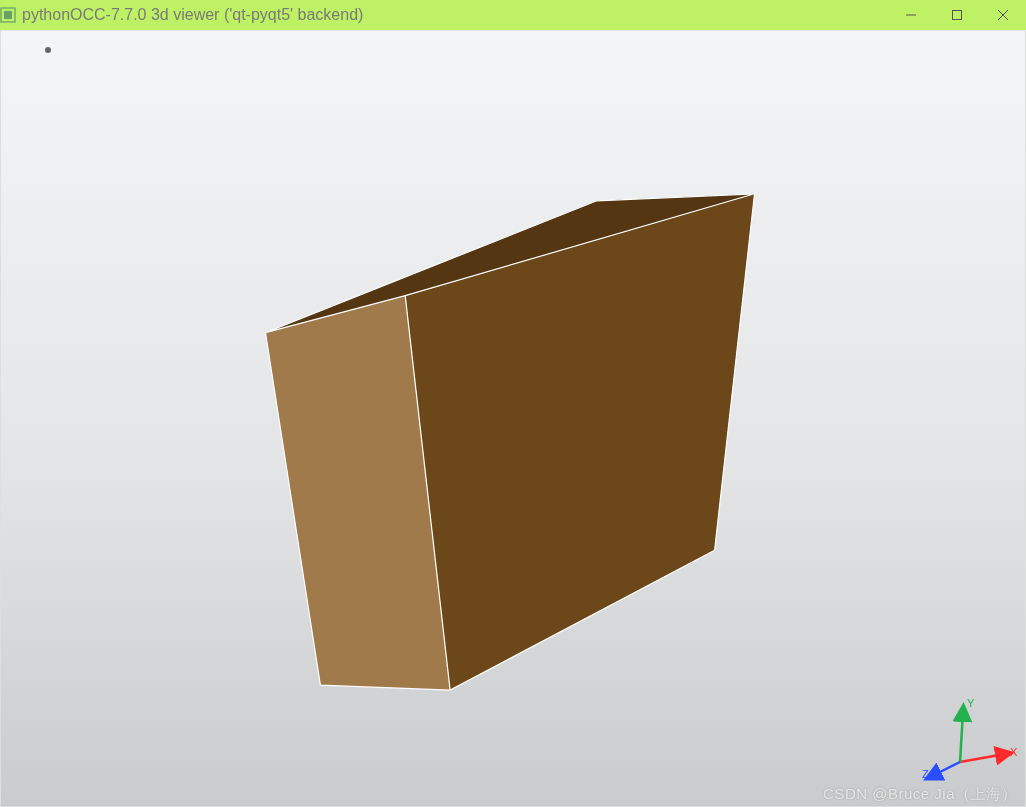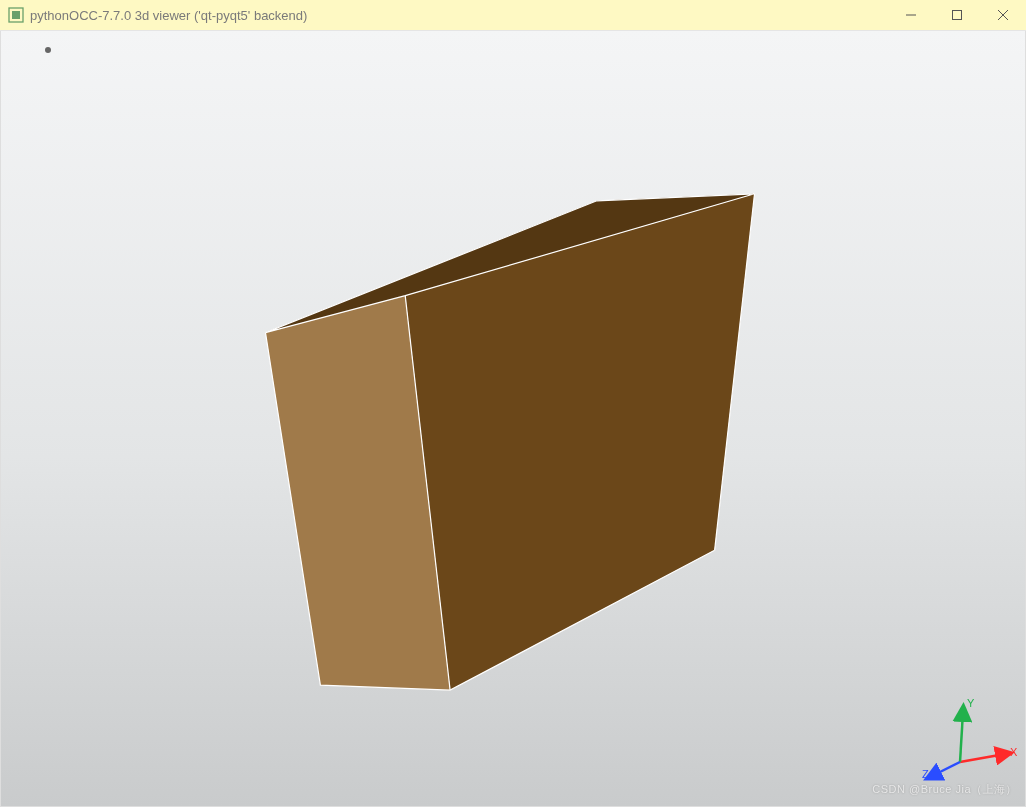--- a/index.html
+++ b/index.html
@@ -6,27 +6,26 @@
     body {
       font-family: "Segoe UI", Tahoma, sans-serif;
       background: #f0f0f0;
       width: 1026px;
       height: 807px;
       overflow: hidden;
       position: relative;
     }
     .titlebar {
       height: 31px;
-      background: #fef9c3;
+      background: #bef264;
       border-bottom: 1px solid #e5e5e5;
       display: flex;
       align-items: center;
-      padding-left: 8px;
       color: #7a7a7a;
-      font-size: 13px;
+      font-size: 16px;
     }
     .app-icon {
       width: 16px;
       height: 16px;
       margin-right: 6px;
       display: inline-flex;
       align-items: center;
       justify-content: center;
     }
     .title-text { flex: 0 0 auto; }
@@ -67,23 +66,23 @@
       right: 10px;
       bottom: 22px;
       width: 95px;
       height: 90px;
     }
     .triad svg { width: 100%; height: 100%; overflow: visible; }
     .axis-label { font-size: 11px; font-family: sans-serif; }
     .watermark {
       position: absolute;
       right: 8px;
-      bottom: 9px;
+      bottom: 2px;
       color: rgba(240,240,240,0.85);
-      font-size: 11px;
+      font-size: 15px;
       letter-spacing: 0.5px;
       text-shadow: 0 0 2px rgba(80,80,80,0.4);
       white-space: nowrap;
       margin-left: 41px;
     }
   </style>
 </head>
 <body>
 
 <div class="titlebar">

